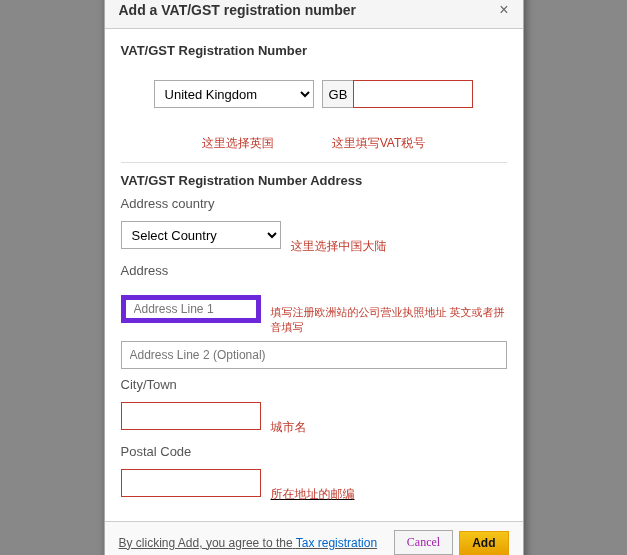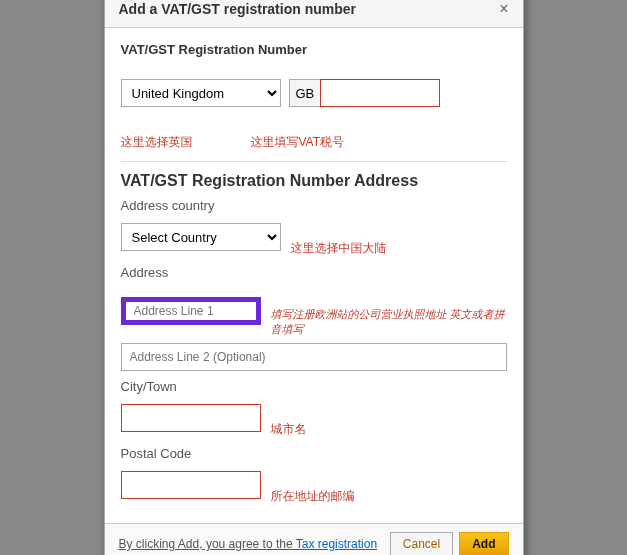--- a/index.html
+++ b/index.html
@@ -54,20 +54,21 @@
       font-weight: bold;
       font-size: 13px;
       color: #333;
       margin-bottom: 22px;
     }
     .row-inline {
       display: flex;
       align-items: center;
       gap: 8px;
       margin-bottom: 4px;
+      justify-content: center;
     }
     .hint-text {
       color: #c0392b;
       font-size: 12px;
       margin-top: 23px;
     }
     select {
       border: 1px solid #aaa;
       padding: 4px 6px;
       font-size: 13px;
@@ -99,21 +100,21 @@
       width: 120px;
       background: #fff;
     }
     .divider {
       border: none;
       border-top: 1px solid #ddd;
       margin: 10px 0;
     }
     .subsection-title {
       font-weight: bold;
-      font-size: 16px;
+      font-size: 13px;
       color: #333;
       margin-bottom: 8px;
     }
     .field-label {
       font-size: 13px;
       color: #555;
       margin-bottom: 4px;
       margin-top: 8px;
     }
     .text-input {
@@ -162,21 +163,22 @@
       display: flex;
       gap: 6px;
       align-items: center;
     }
     .btn-cancel {
       border: 1px solid #aaa;
       background: #f5f5f5;
       padding: 4px 12px;
       font-size: 12px;
       cursor: pointer;
-      color: #a16207;
+      color: #a21caf;
+      font-family: Liberation Serif, serif;
     }
     .btn-add {
       border: 1px solid #e8a000;
       background: linear-gradient(to bottom, #f5c518, #e8a000);
       padding: 4px 12px;
       font-size: 12px;
       cursor: pointer;
       color: #111;
       font-weight: bold;
     }
@@ -237,35 +239,35 @@
           <option>United Kingdom</option>
           <option>Germany</option>
         </select>
         <span class="hint-text">这里选择中国大陆</span>
       </div>
 
       <div class="field-label">Address</div>
       <div style="position:relative; margin-bottom:6px;">
         <div class="inline-field">
           <input class="text-input highlighted" type="text" placeholder="Address Line 1" style="width: 140px;">
-          <span class="hint-text" style="font-size:11px;font-style:italic;">填写注册欧洲站的公司营业执照地址 英文或者拼音填写</span>
+          <span class="hint-text" style="font-size:11px;">填写注册欧洲站的公司营业执照地址 英文或者拼音填写</span>
         </div>
       </div>
       <div style="margin-bottom:6px;">
         <input class="text-input" type="text" placeholder="Address Line 2 (Optional)" style="">
       </div>
 
       <div class="field-label">City/Town</div>
       <div class="inline-field" style="margin-bottom:6px;">
         <input class="text-input city" type="text" placeholder="" style="">
         <span class="hint-text">城市名</span>
       </div>
 
       <div class="field-label">Postal Code</div>
-      <div class="inline-field" style="margin-bottom:4px;">
+      <div class="inline-field" style="margin-bottom:4px;text-decoration:underline;">
         <input class="text-input postal" type="text" placeholder="" style="">
         <span class="hint-text">所在地址的邮编</span>
       </div>
 
     </div>
 
     <div class="footer-wrapper">
       <div class="modal-footer">
         <div class="footer-text">
           <span>By clicking Add, you agree to the</span>

